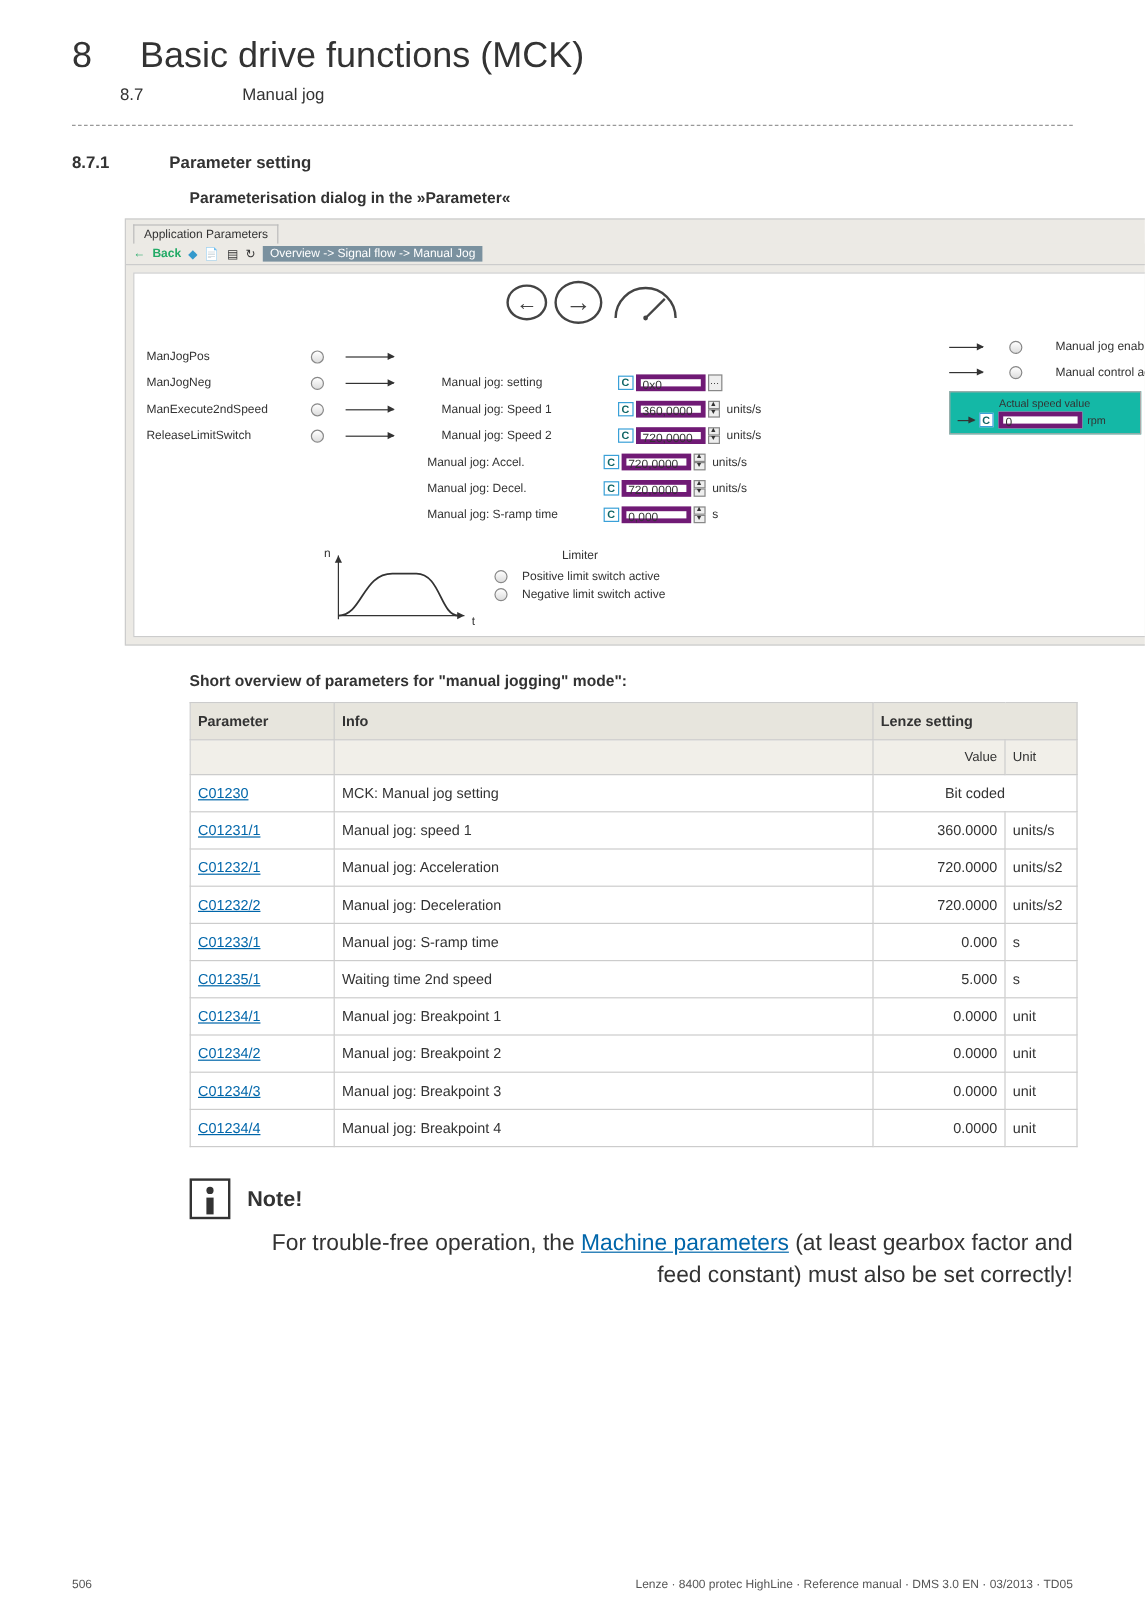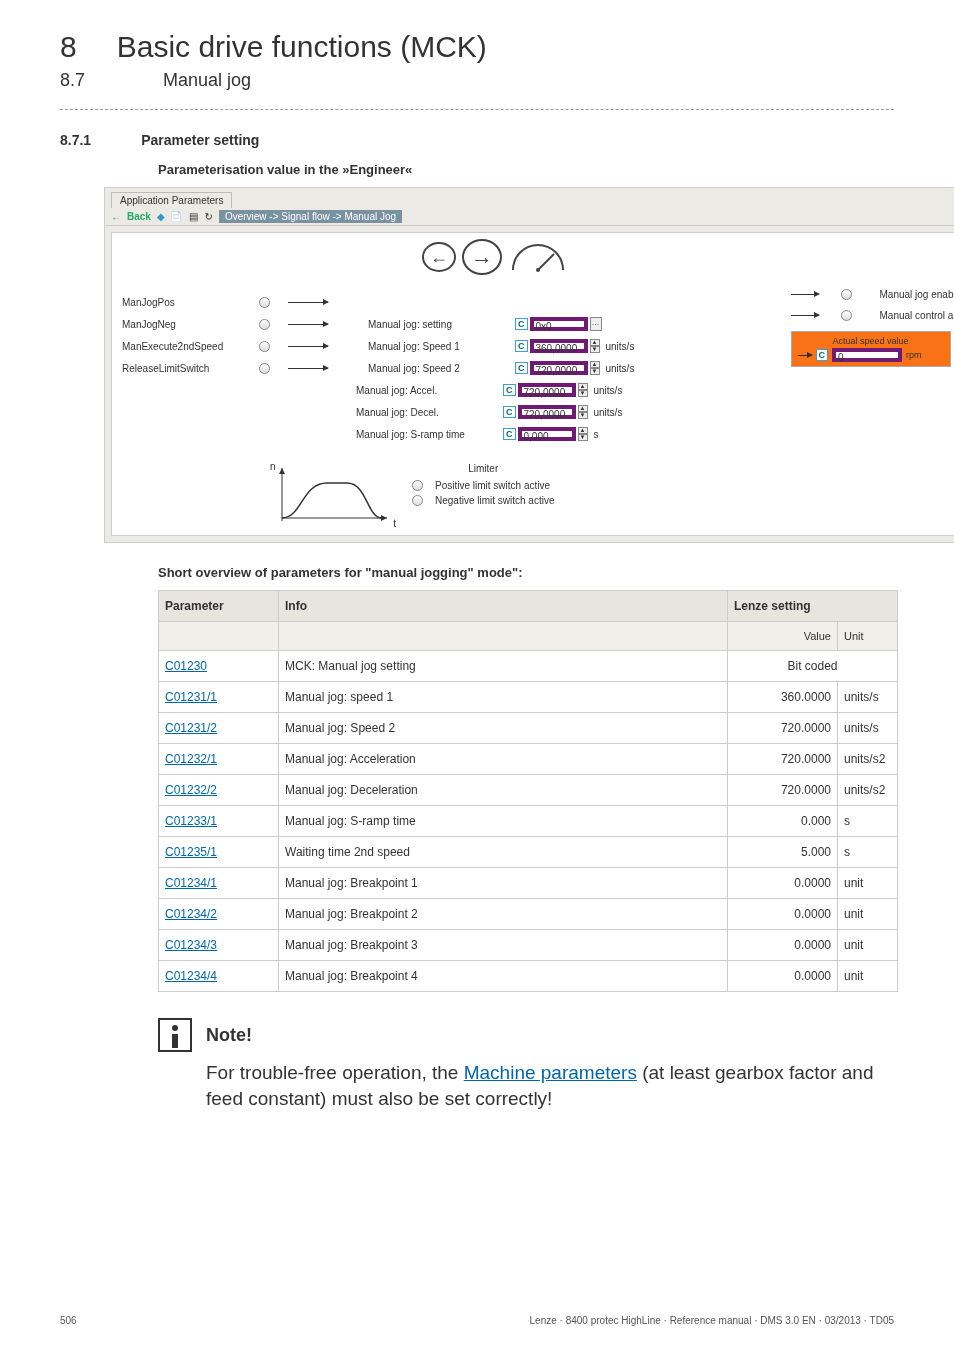--- a/index.html
+++ b/index.html
@@ -8,21 +8,21 @@
     width: 954px;
     height: 1350px;
     background: #fff;
     color: #333;
     position: relative;
     padding: 30px 60px 20px 60px;
   }
   .chapter-line { display: flex; align-items: baseline; gap: 40px; }
   .chapter-num { font-size: 30px; font-weight: 400; color: #333; }
   .chapter-title { font-size: 30px; font-weight: 400; color: #333; }
-  .subsec { font-size: 18px; color: #333; margin-top: 6px; }
+  .subsec { font-size: 14px; color: #333; margin-top: 6px; margin-left: 40px; }
   .subsec-num { display: inline-block; width: 98px; }
   .dashed-rule {
     border: none;
     border-top: 1.5px dashed #999;
     margin: 18px 0 22px 0;
   }
   .sec-head { display:flex; gap: 50px; margin-bottom: 14px; }
   .sec-num { font-size: 14px; font-weight: 700; }
   .sec-title { font-size: 14px; font-weight: 700; }
   .bold-line { font-size: 13px; font-weight: 700; margin: 6px 0 10px 98px; }
@@ -98,21 +98,21 @@
   .c-input { border:4px solid #701a75; background:#fff; font-size:10px; padding:0 2px; width:58px; height:14px; }
   .c-btn { border:1px solid #888; background:#eee; width:12px; height:14px; font-size:8px; text-align:center;}
   .c-spin { display:inline-flex; flex-direction:column; }
   .c-spin .s { width:10px; height:7px; border:1px solid #888; background:#eee; font-size:6px; line-height:5px; text-align:center;}
   .unit-lbl { font-size:10px; margin-left:4px;}
   .right-panel { position:absolute; right:14px; top:56px; font-size:10px;}
   .right-row { display:flex; align-items:center; gap:22px; margin-bottom:10px;}
   .out-line { width:28px; height:1px; background:#333; position:relative;}
   .out-line::after { content:""; position:absolute; right:-1px; top:-3px; border-left:6px solid #333; border-top:3px solid transparent; border-bottom:3px solid transparent;}
   .actual-box {
-    border:1px solid #aaa; background:#f97316; padding:4px 6px;
+    border:1px solid #aaa; background:#14b8a6; padding:4px 6px;
     font-size:9px; margin-top:4px; width:160px;
   }
   .limiter-block {
     display:flex; gap:20px; align-items:flex-start; margin-top:18px;
     margin-left: 150px;
   }
   .ramp-graph {
     width: 120px; height: 62px; position:relative;
   }
   .ramp-graph svg { width:120px; height:62px; }
@@ -139,21 +139,21 @@
     color: #333;
   }
   .params-table thead tr.subhead th {
     background: #f1efe9;
     font-weight: 400;
     font-size: 11px;
   }
   .params-table td.link a { color: #0066aa; text-decoration: underline; }
   .params-table td.value { text-align: right; }
   
-  .note-block { margin: 26px 0 0 98px; }
+  .note-block { margin: 26px 0 0 98px; text-align: right; }
   .note-head { display:flex; align-items:center; gap: 14px; margin-bottom: 8px;}
   .note-icon {
     width: 34px; height: 34px; border: 2px solid #333;
     display:flex; align-items:center; justify-content:center;
     position:relative;
   }
   .note-icon .dot { width:6px; height:6px; background:#333; border-radius:50%; position:absolute; top:5px;}
   .note-icon .stem { width:6px; height:14px; background:#333; position:absolute; top:14px;}
   .note-label { font-size: 18px; font-weight: 700; }
   .note-text { font-size: 19px; margin-left: 48px; line-height: 1.35;}
@@ -176,21 +176,21 @@
   <span>Manual jog</span>
 </div>
 
 <hr class="dashed-rule">
 
 <div class="sec-head">
   <span class="sec-num">8.7.1</span>
   <span class="sec-title">Parameter setting</span>
 </div>
 
-<div class="bold-line">Parameterisation value in the »Engineer«</div>
+<div class="bold-line">Parameterisation dialog in the »Parameter«</div>
 
 <div class="engineer-box">
   <span class="eng-tab">Application Parameters</span>
   <div class="eng-toolbar">
     <span style="color:#2a6;">←</span>
     <span class="eng-back">Back</span>
     <span style="color:#39c;">◆</span>
     <span>📄</span>
     <span>▤</span>
     <span>↻</span>
@@ -376,26 +376,20 @@
         <td>MCK: Manual jog setting</td>
         <td colspan="2" style="text-align: center;">Bit coded</td>
       </tr>
       <tr>
         <td class="link"><a href="#">C01231/1</a></td>
         <td>Manual jog: speed 1</td>
         <td class="value">360.0000</td>
         <td>units/s</td>
       </tr>
       <tr>
-        <td class="link"><a href="#">C01231/2</a></td>
-        <td>Manual jog: Speed 2</td>
-        <td class="value">720.0000</td>
-        <td>units/s</td>
-      </tr>
-      <tr>
         <td class="link"><a href="#">C01232/1</a></td>
         <td>Manual jog: Acceleration</td>
         <td class="value">720.0000</td>
         <td>units/s2</td>
       </tr>
       <tr>
         <td class="link"><a href="#">C01232/2</a></td>
         <td>Manual jog: Deceleration</td>
         <td class="value">720.0000</td>
         <td>units/s2</td>

